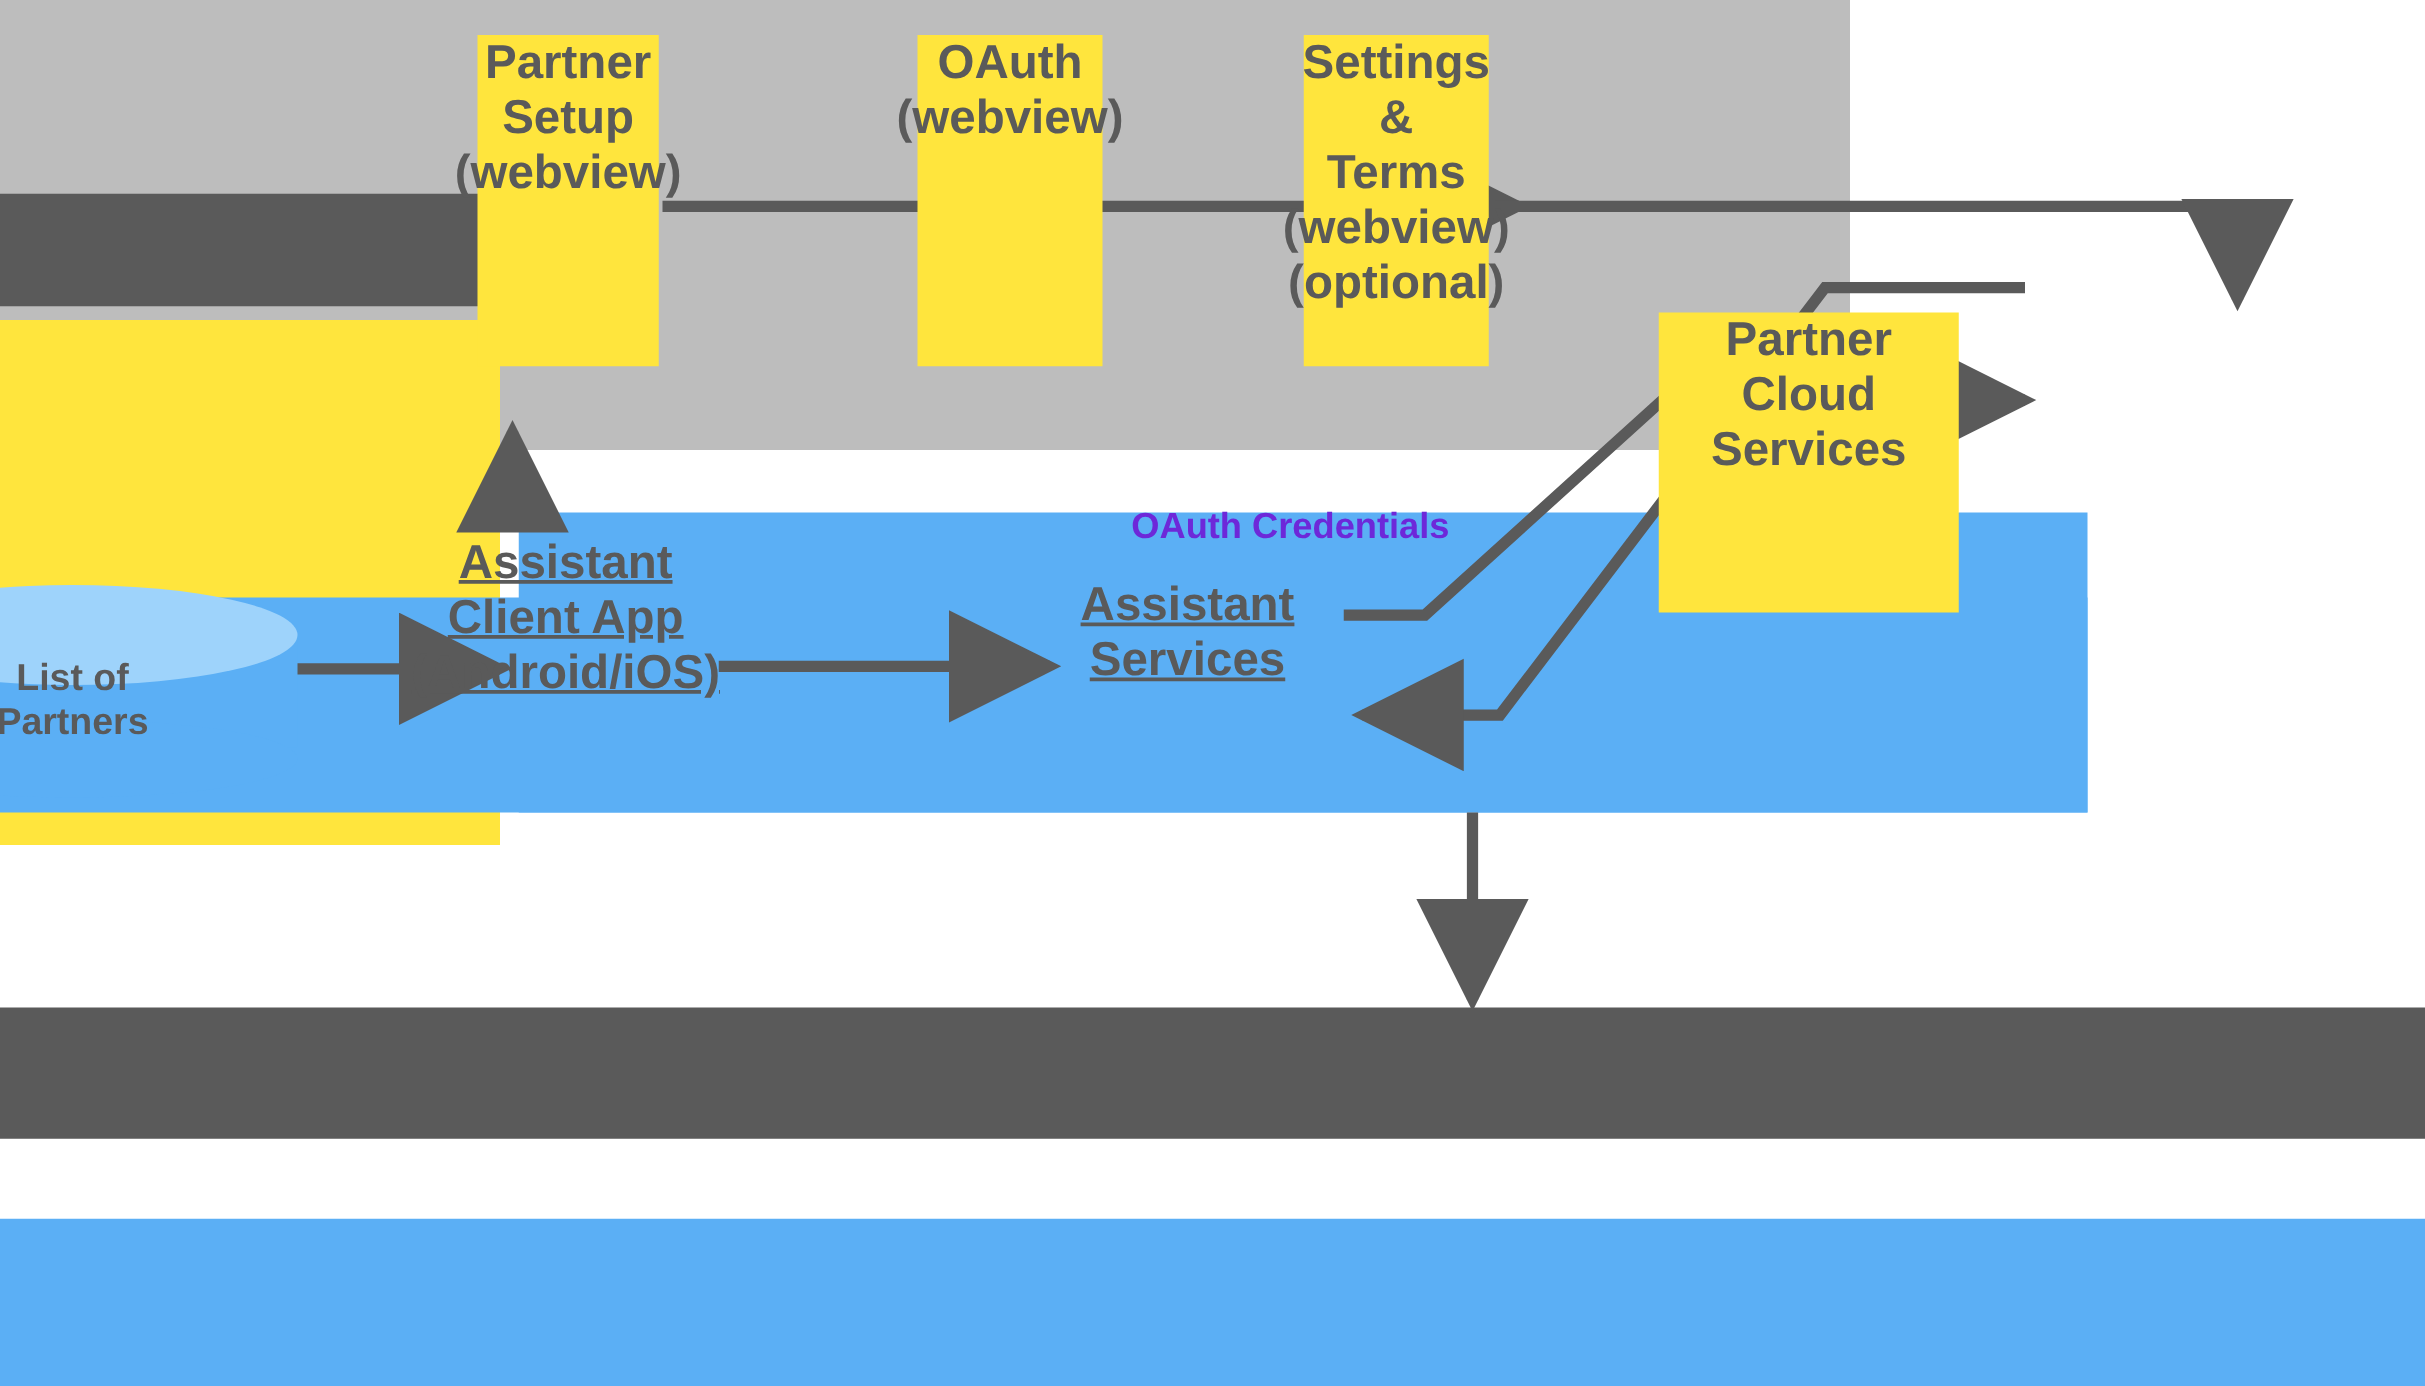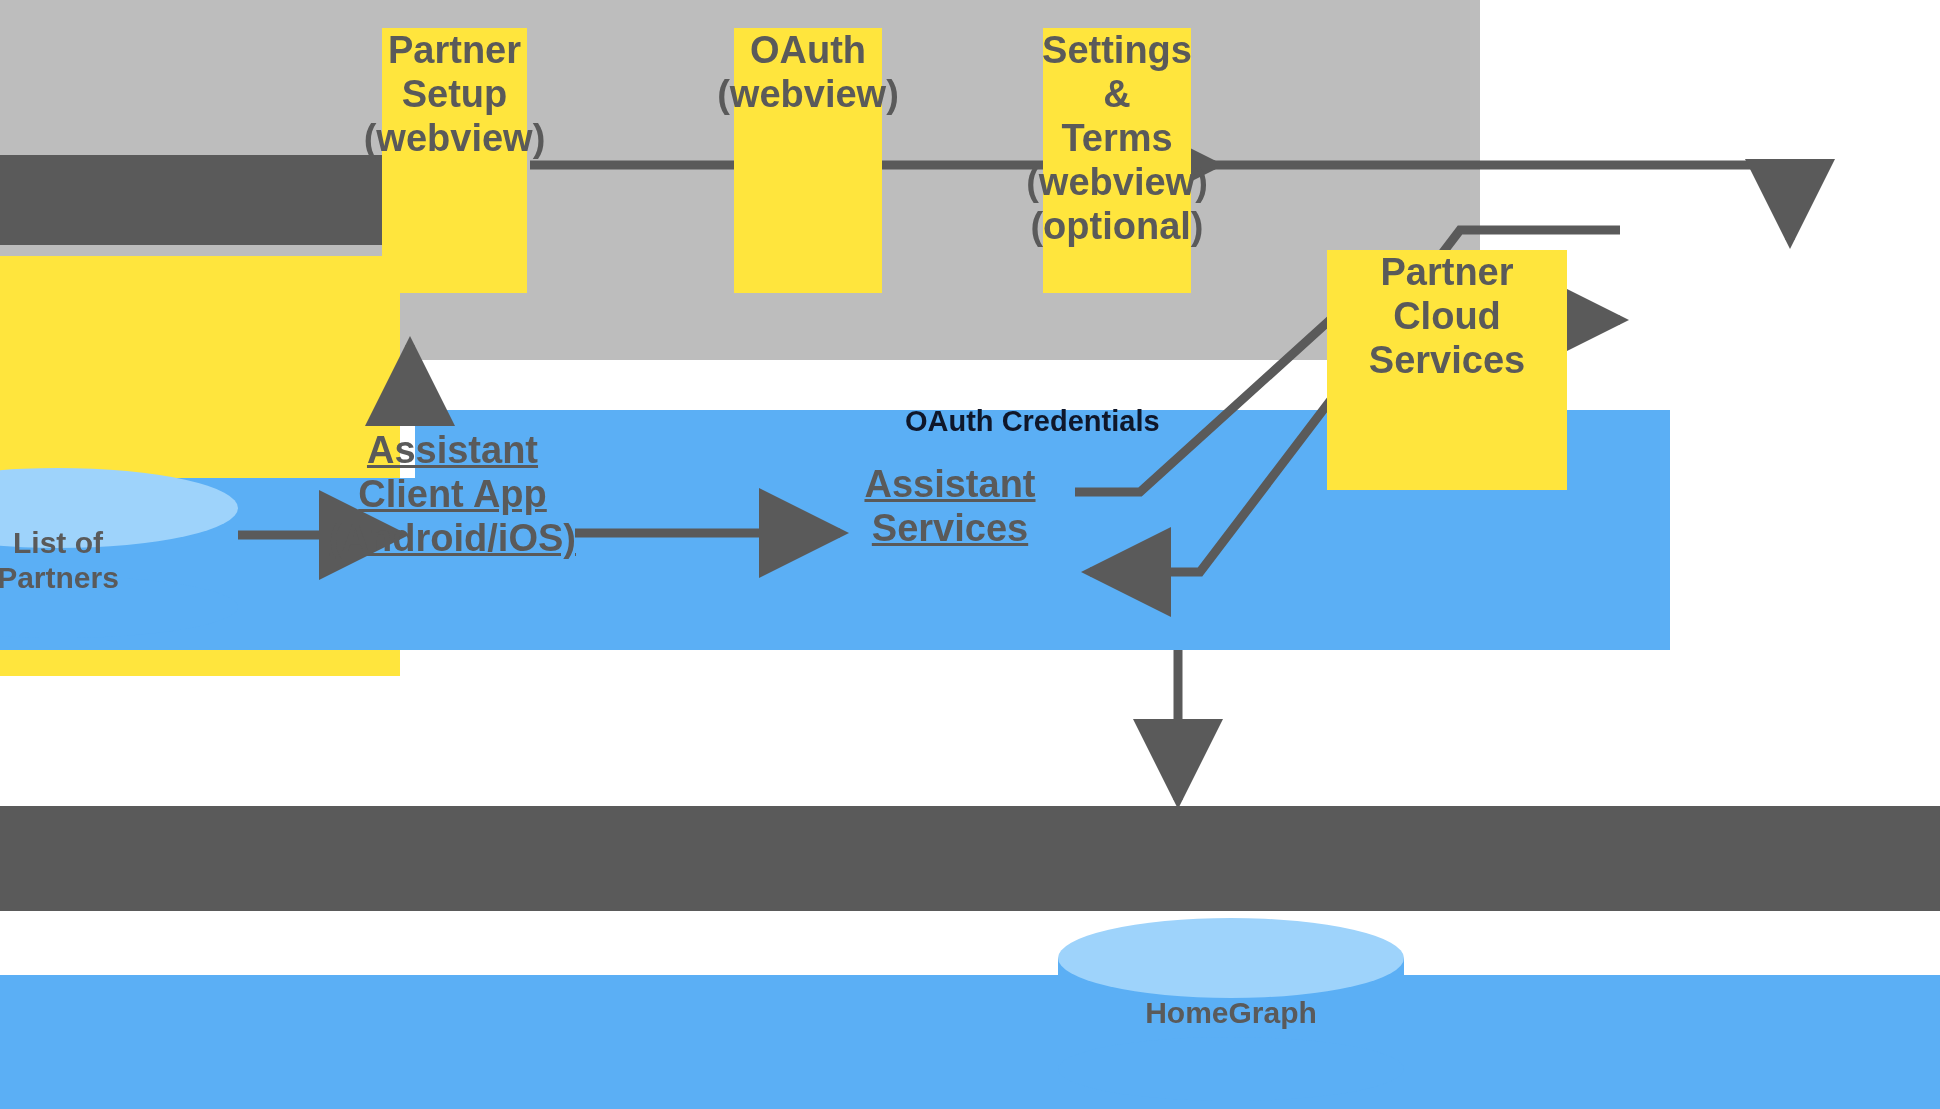--- a/index.html
+++ b/index.html
@@ -24,21 +24,21 @@
   .cyl{position:absolute;}
   .cyl .body{position:absolute;left:0;right:0;background:#5BAFF5;}
   .cyl .top{position:absolute;left:0;right:0;top:0;background:#9ED3FB;border-radius:50%;}
   .cyl .bot{position:absolute;left:0;right:0;bottom:0;background:#5BAFF5;border-radius:50%;}
   .cyl .label{position:absolute;left:0;right:0;text-align:center;color:#5A5A5A;
        font-size:30px;line-height:1.16;font-weight:700;white-space:pre-line;z-index:4;}
 
   
   .conn{position:absolute;background:#5A5A5A;}
   .conn-svg{position:absolute;left:0;top:0;overflow:visible;}
-  .edge-label{position:absolute;color:#0f172a;font-size:29px;font-weight:700;
+  .edge-label{position:absolute;color:#6d28d9;font-size:29px;font-weight:700;
        white-space:nowrap;}
 </style>
 </head>
 <body>
 
 <div id="stage">
 
   <div class="phone-shell" style="left:-420px; top:-120px; width:1900px; height:480px;"></div>
 
   <div class="yellow-band" style="left:-80px; top:256px; width:480px; height:420px;"></div>
@@ -115,20 +115,14 @@
   </div>
 
   <div class="cyl" style="left:-122px; top:468px; width:360px; height:160px;">
     <div class="body" style="top:40px; height:90px;"></div>
     <div class="bot" style="bottom:-10px; height:62px;"></div>
     <div class="top" style="height:80px;"></div>
     <div class="label" style="top:58px;">List of
 Partners</div>
   </div>
 
-  <div class="cyl" style="left:1058px; top:918px; width:346px; height:175px;">
-    <div class="body" style="top:40px; height:100px;"></div>
-    <div class="bot" style="bottom:-8px; height:64px;"></div>
-    <div class="top" style="height:80px;"></div>
-    <div class="label" style="top:78px;">HomeGraph</div>
-  </div>
 
 </div>
 
 </body></html>

